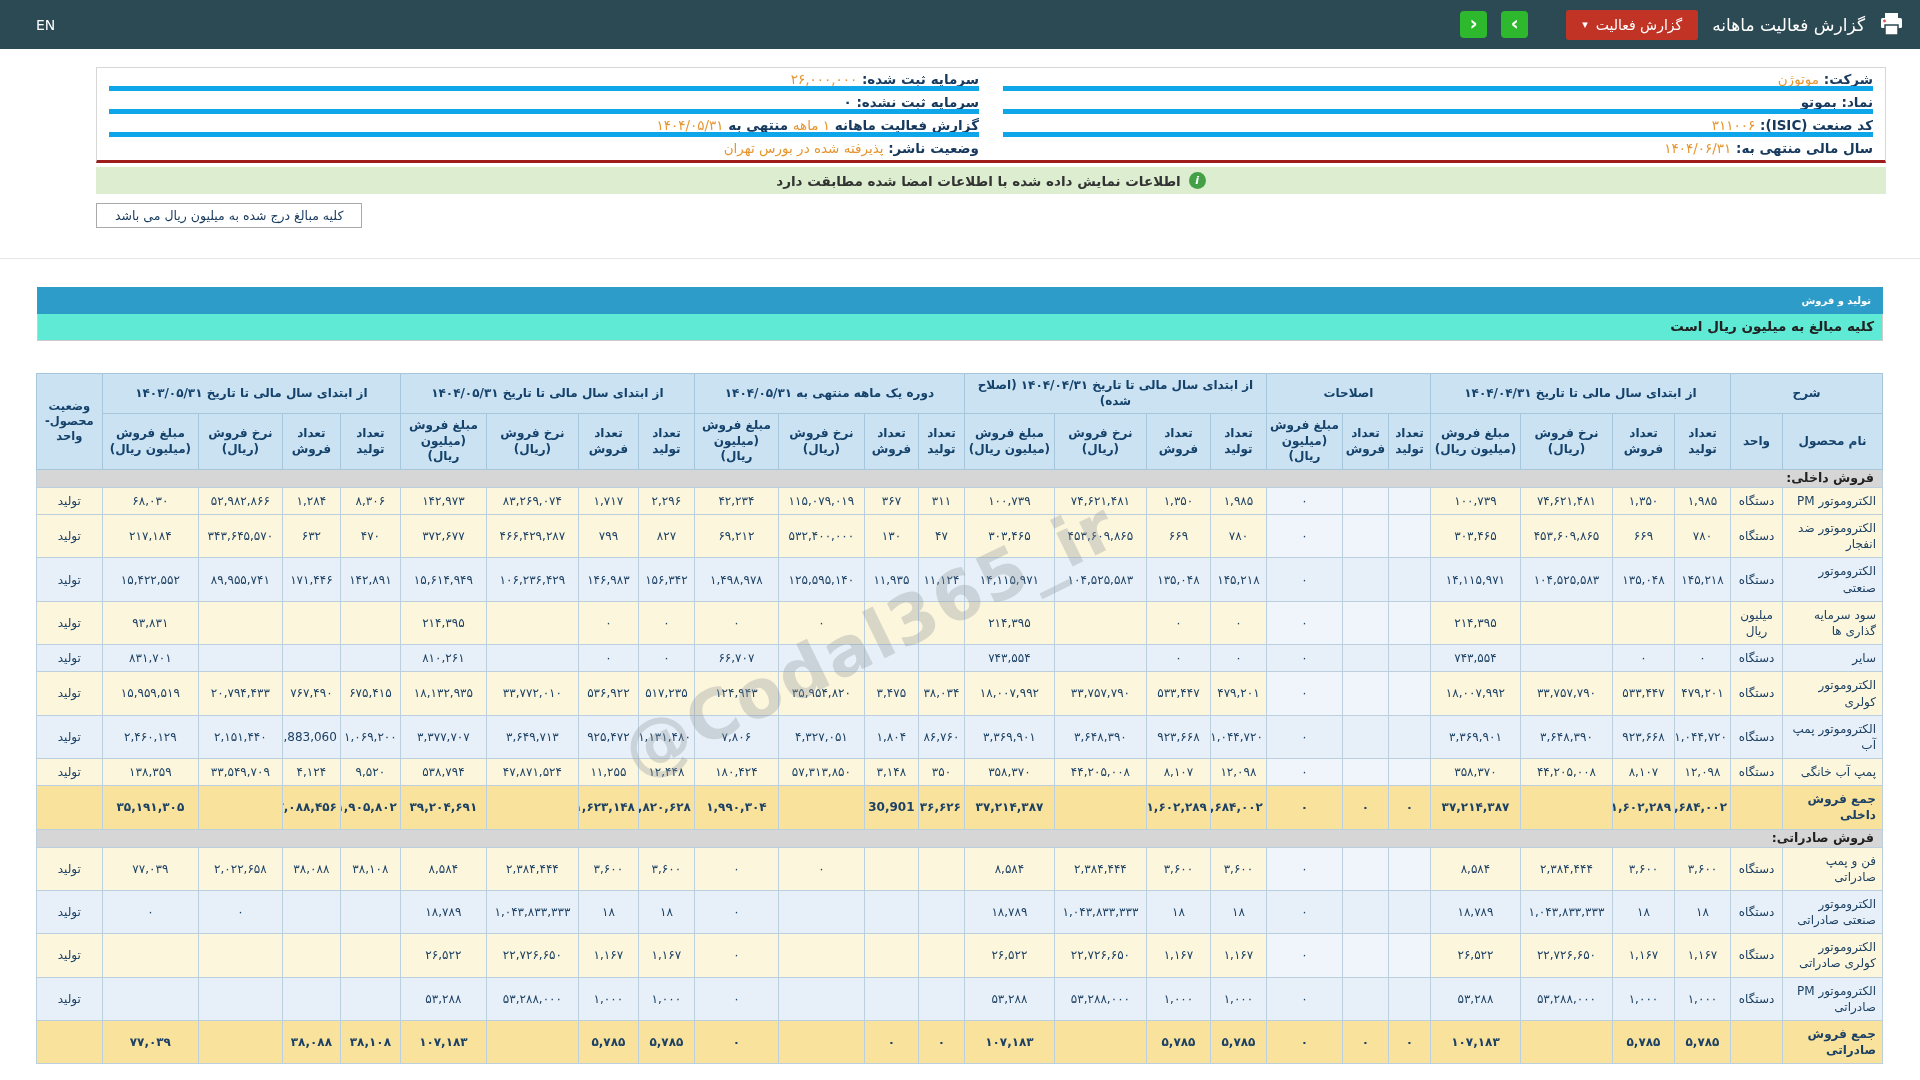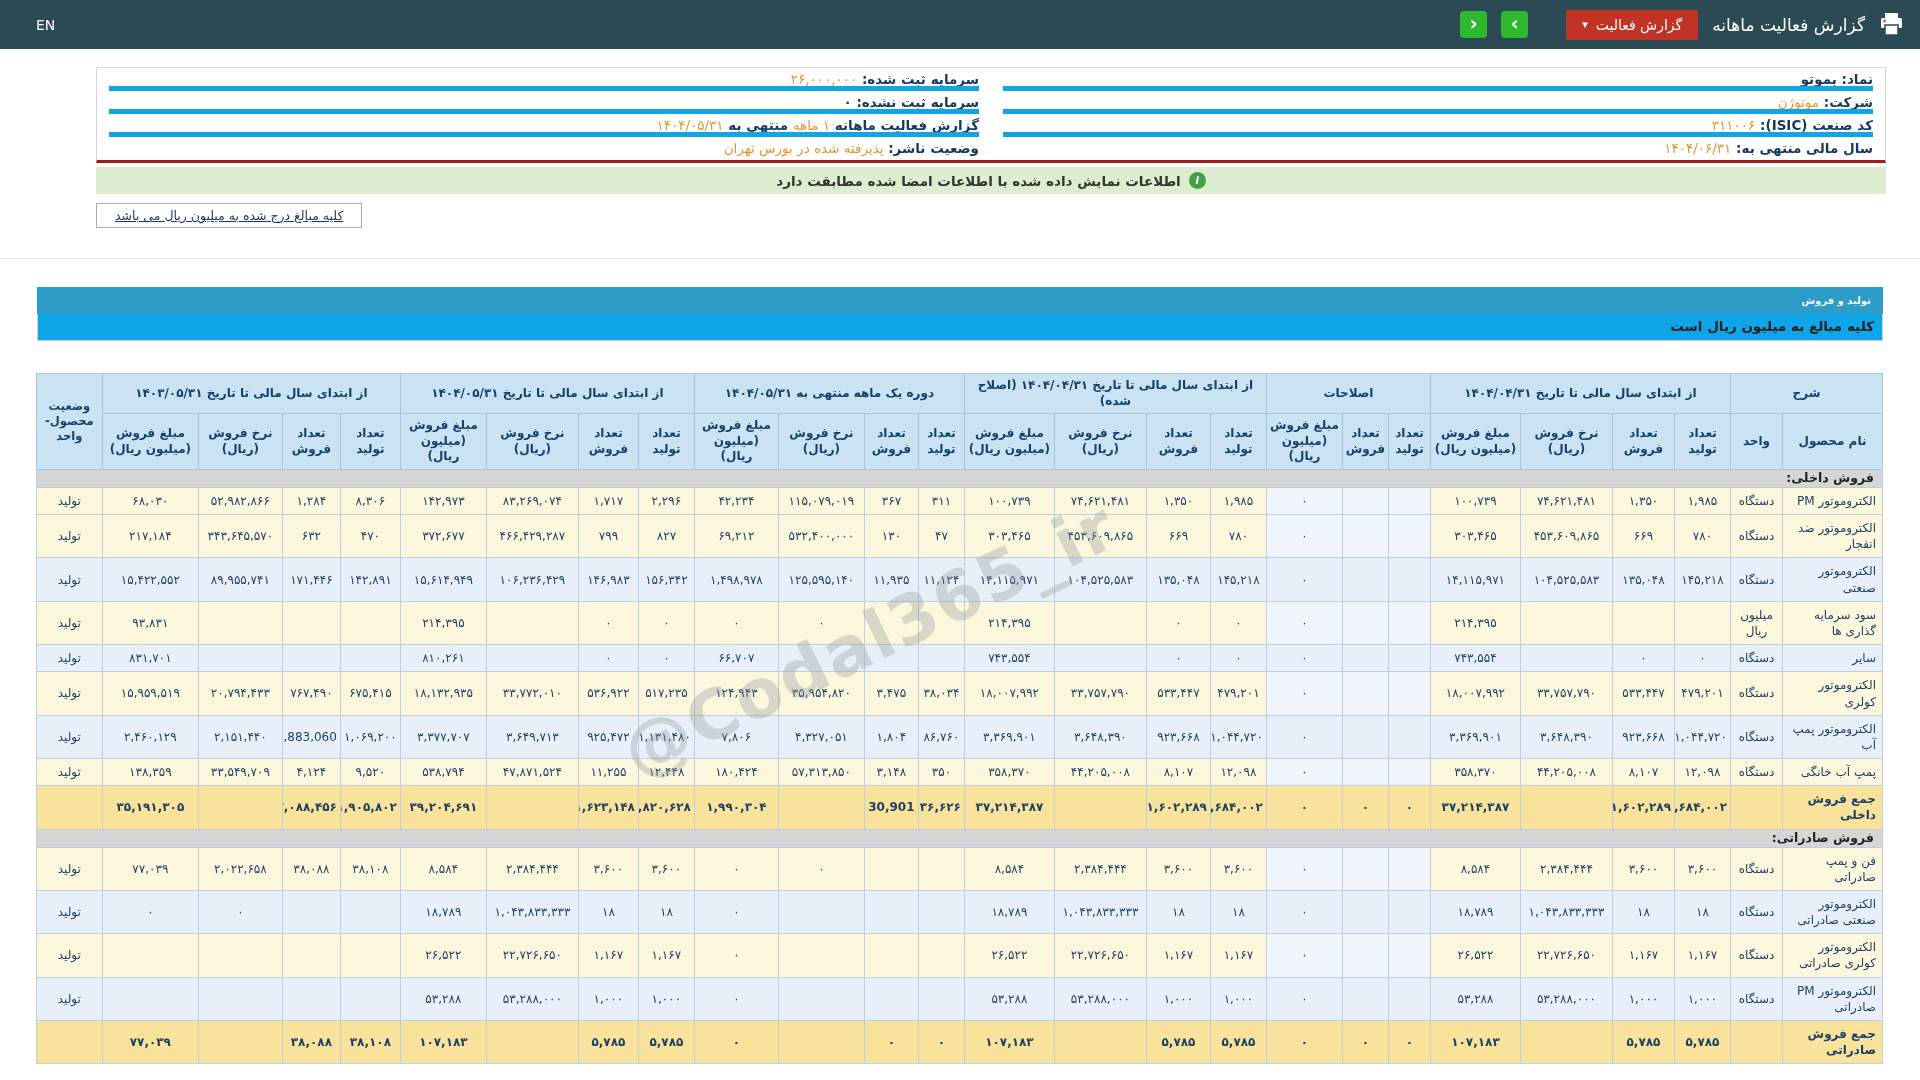--- a/index.html
+++ b/index.html
@@ -24,27 +24,27 @@
   .info-row .lbl { color: #16395D; font-weight: bold; }
   .info-row span { color: #16395D; }
   .info-row .orange { color: #E6952F; font-weight: normal; }
   .info-row .link { cursor: pointer; }
 
   
   .signed-banner { margin: 4px 34px 0 96px; height: 27px; background: #DCEECF; display: flex; align-items: center; justify-content: center; font-size: 13.5px; color: #333; font-weight: 600; }
   .info-icon { width: 17px; height: 17px; border-radius: 50%; background: #43A047; color: #fff; font-weight: bold; font-size: 11px; line-height: 17px; text-align: center; display: inline-block; margin-inline-end: 8px; font-style: italic; }
 
   
-  .amounts-box { margin: 9px 0 0 0; margin-right: auto; margin-left: 96px; width: max-content; border: 1px solid #aaa; background: #fff; padding: 4px 18px; font-size: 12.5px; color: #16395D; text-decoration: underline; }
+  .amounts-box { margin: 9px 0 0 0; margin-right: auto; margin-left: 96px; width: max-content; border: 1px solid #aaa; background: #fff; padding: 4px 18px; font-size: 12.5px; color: #16395D; }
 
   .thin-divider { margin-top: 30px; border-top: 1px solid #e5e5e5; width: 100%; }
 
   
   .section-bar { margin: 28px 37px 0 37px; height: 27px; line-height: 27px; background: #2E9CC9; color: #fff; font-weight: bold; font-size: 10px; padding-right: 12px; }
-  .amounts-note { margin: 0 37px; height: 27px; line-height: 25px; border: 1px solid #ccc; border-top: none; background: #0ea5e9; font-size: 13.5px; font-weight: bold; color: #222; padding-right: 8px; }
+  .amounts-note { margin: 0 37px; height: 27px; line-height: 25px; border: 1px solid #ccc; border-top: none; background: #5eead4; font-size: 13.5px; font-weight: bold; color: #222; padding-right: 8px; }
 
   
   .table-wrap { margin: 32px 37px 0 37px; position: relative; }
   table { border-collapse: collapse; table-layout: fixed; width: 1846px; }
   th, td { border: 1px solid #BCCFDE; overflow: hidden; }
   thead th { background: #CBE2F2; color: #14426B; font-weight: bold; font-size: 12px; padding: 4px 2px; text-align: center; line-height: 1.3; border-color: #A6C6DC; }
   thead th.status-head { font-size: 11.5px; }
   tbody td { font-size: 12px; color: #1D4164; text-align: center; padding: 5px 3px; line-height: 1.35; }
   tbody td.name { text-align: right; padding-right: 6px; margin-top: 44px; }
   .row-yellow td { background: #FCF6DC; }
@@ -73,22 +73,22 @@
     <span>گزارش فعالیت</span>
     <span class="chev">▾</span>
   </button>
   <span class="navbtn first">›</span>
   <span class="navbtn">‹</span>
   <span class="lang">EN</span>
 </header>
 
 <section class="info-box">
   <div class="info-col" id="info-right">
+      <div class="info-row"><span class="lbl ">شرکت:  </span><span class="orange link">موتوژن</span></div>
       <div class="info-row"><span class="lbl ">نماد:  </span><span class="lbl ">بموتو</span></div>
-      <div class="info-row"><span class="lbl ">شرکت:  </span><span class="orange link">موتوژن</span></div>
       <div class="info-row"><span class="lbl ">کد صنعت (ISIC):  </span><span class="orange ">۳۱۱۰۰۶</span></div>
       <div class="info-row"><span class="lbl ">سال مالی منتهی به:  </span><span class="orange ">۱۴۰۴/۰۶/۳۱</span></div>
     </div>
   <div class="info-col" id="info-left">
       <div class="info-row"><span class="lbl ">سرمایه ثبت شده:  </span><span class="orange ">۲۶,۰۰۰,۰۰۰</span></div>
       <div class="info-row"><span class="lbl ">سرمایه ثبت نشده:  </span><span class="lbl ">۰</span></div>
       <div class="info-row"><span class="lbl ">گزارش فعالیت ماهانه </span><span class="orange ">۱ ماهه</span><span class="lbl "> منتهی به </span><span class="orange ">۱۴۰۴/۰۵/۳۱</span></div>
       <div class="info-row"><span class="lbl ">وضعیت ناشر:  </span><span class="orange ">پذیرفته شده در بورس تهران</span></div>
     </div>
 </section>

